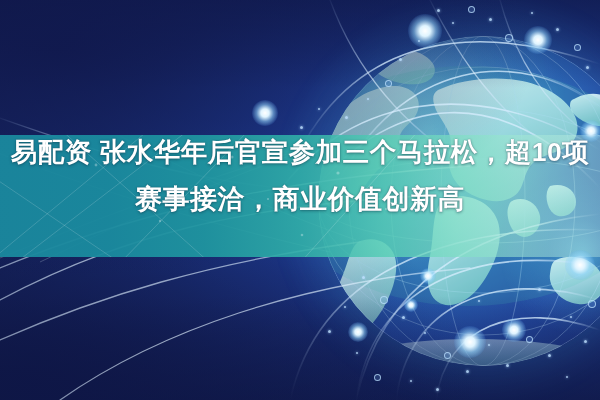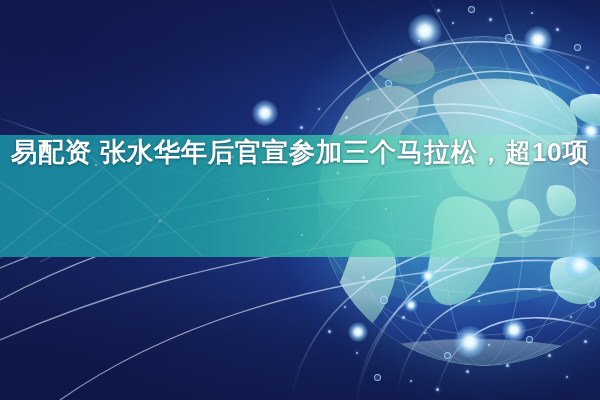--- a/index.html
+++ b/index.html
@@ -269,20 +269,21 @@
         <circle cx="268" cy="64" r="1.1"></circle>
         <circle cx="302" cy="100" r="1.3"></circle>
         <circle cx="338" cy="38" r="1.6"></circle>
         <circle cx="386" cy="74" r="1.2"></circle>
       </g>
     </svg>
   </div>
 
   <div class="headline">
     <div class="line line-1">易配资 张水华年后官宣参加三个马拉松，超10项</div>
+    <div class="line line-2">赛事接洽，商业价值创新高</div>
   </div>
 
   <div class="node" style="left:408px; top:14px;  width:34px; height:34px;"></div>
   <div class="node" style="left:524px; top:26px;  width:28px; height:28px;"></div>
   <div class="node" style="left:252px; top:100px; width:26px; height:26px;"></div>
   <div class="node" style="left:565px; top:250px; width:30px; height:30px;"></div>
   <div class="node" style="left:454px; top:326px; width:32px; height:32px;"></div>
   <div class="node" style="left:502px; top:318px; width:24px; height:24px;"></div>
   <div class="node" style="left:348px; top:322px; width:20px; height:20px;"></div>
   <div class="node" style="left:580px; top:120px; width:22px; height:22px;"></div>

